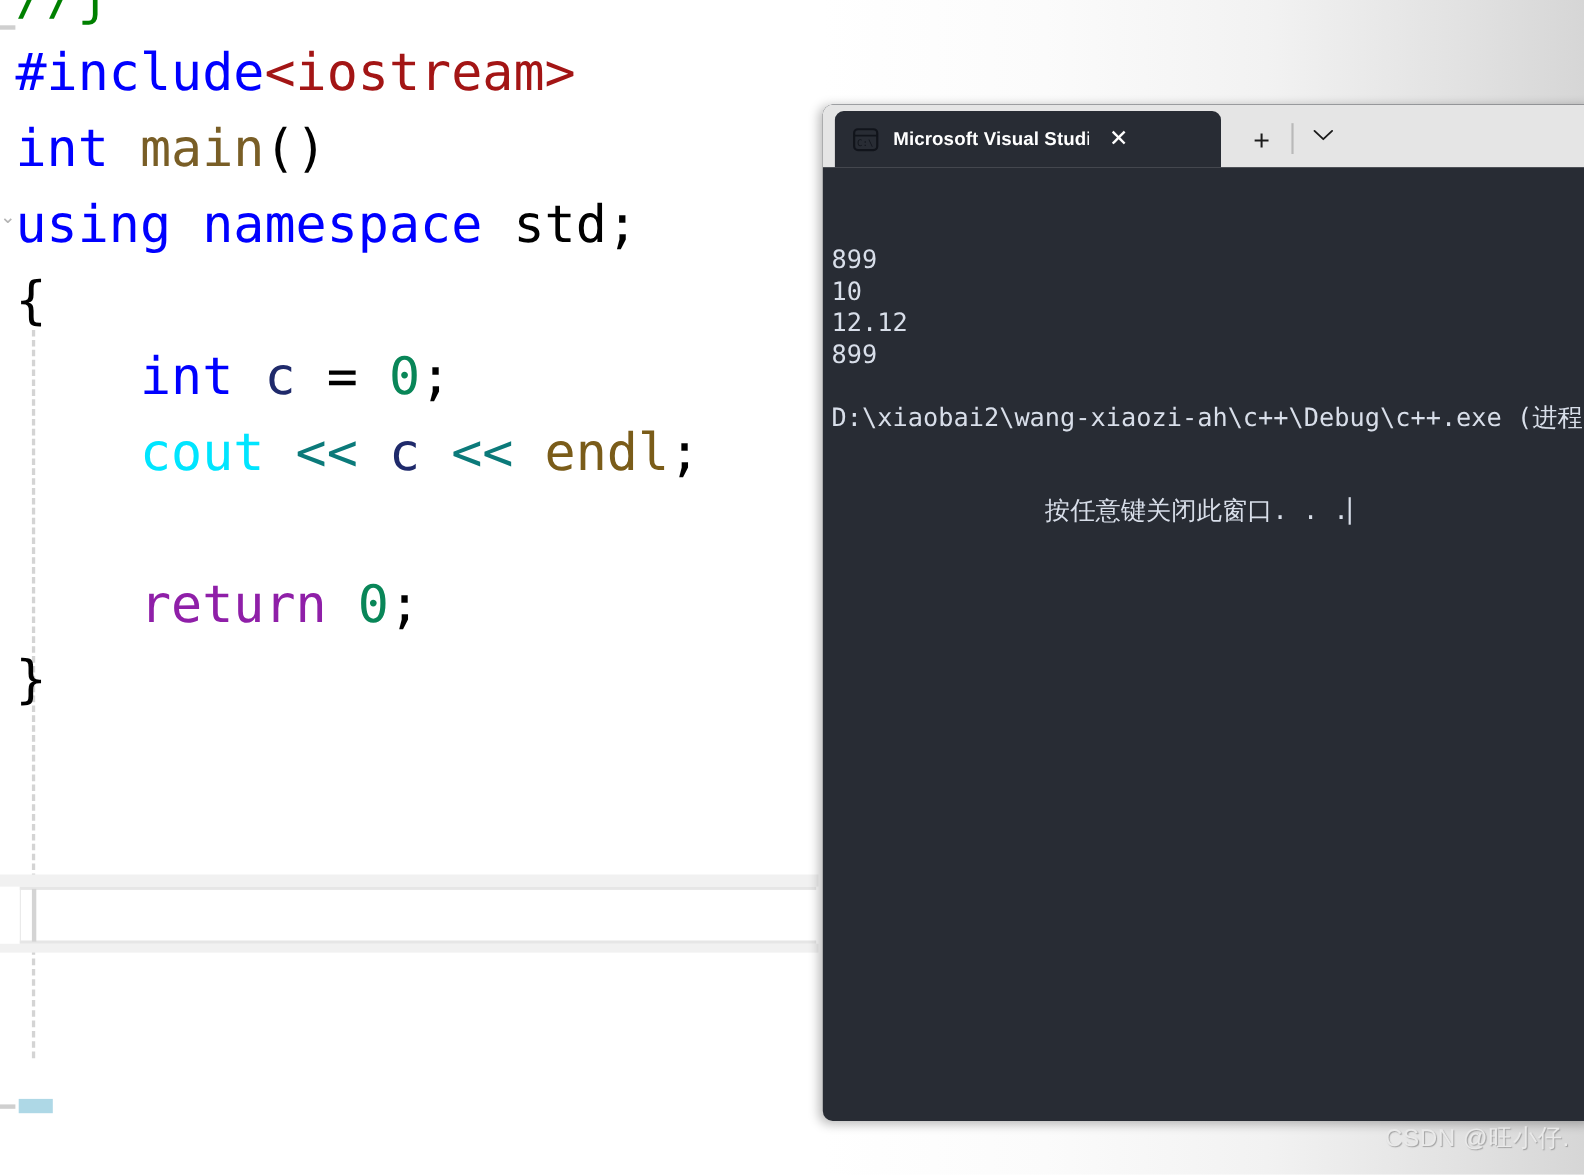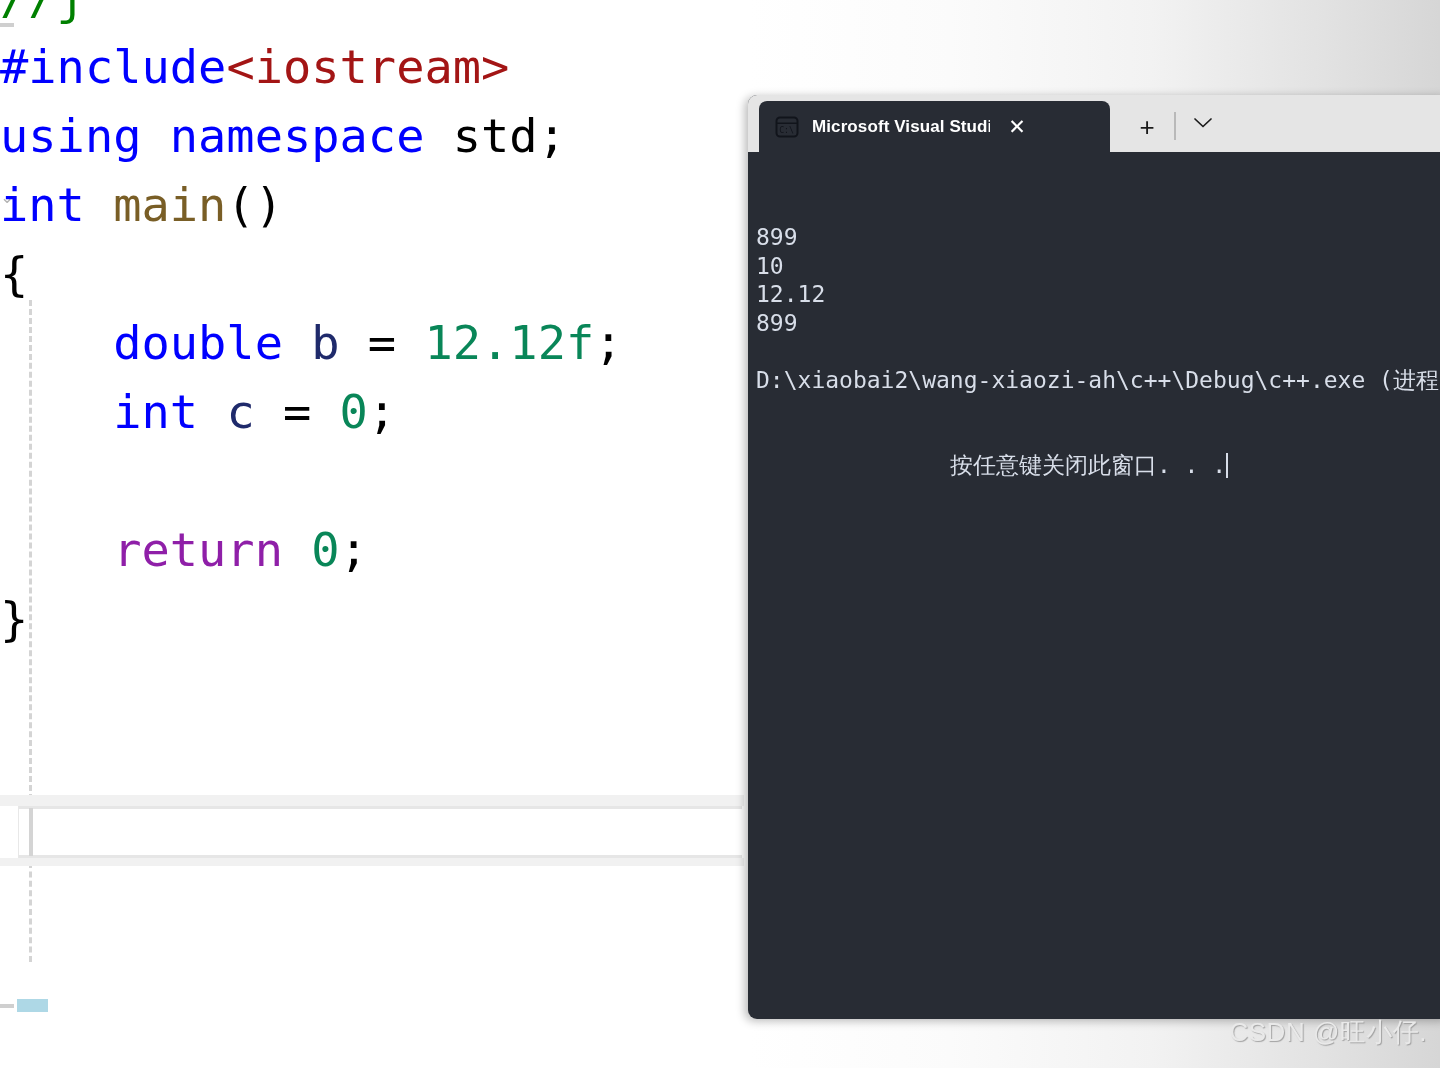--- a/index.html
+++ b/index.html
@@ -32,20 +32,21 @@
   }
 
   .code-line {
     position: relative;
     height: 69px;
     line-height: 69px;
     white-space: pre;
     font-family: "DejaVu Sans Mono", "Liberation Mono", monospace;
     font-size: 47px;
     letter-spacing: 0px;
+    padding-left: 14px;
   }
 
   
   .guide {
     position: absolute;
     left: 29px;
     width: 0px;
     border-left: 3px dashed #d4d4d4;
   }
   #guide-main  { top: 300px; height: 500px; }
@@ -226,21 +227,21 @@
     width: 2px; height: 25px;
     background: #d8dee9;
     vertical-align: -5px;
   }
 
   
   #watermark {
     position: absolute;
     right: 13px;
     bottom: 18px;
-    font-size: 26px;
+    font-size: 22px;
     color: #e9e9e9;
     text-shadow: 1px 1px 1px rgba(150,150,150,.85);
     letter-spacing: .5px;
     font-family: "Liberation Sans", sans-serif;
   }
 </style>
 </head>
 <body>
 
 <div id="screen">
@@ -258,25 +259,25 @@
     <div id="current-line-band-top"></div>
     <div id="current-line-box"></div>
     <div id="current-line-band-bot"></div>
     <div id="current-line-guide"></div>
 
     <div id="selection-chip"></div>
 
     <div id="code-lines" style="margin-top: -37px;">
         <div class="code-line"><span class="t-comment">//j</span></div>
         <div class="code-line"><span class="t-pp">#include</span><span class="t-header">&lt;iostream&gt;</span></div>
+        <div class="code-line"><span class="t-kw">int </span><span class="t-fn">main</span><span class="t-plain">()</span></div>
         <div class="code-line"><span class="t-kw">using namespace </span><span class="t-plain">std;</span></div>
-        <div class="code-line"><span class="t-kw">int </span><span class="t-fn">main</span><span class="t-plain">()</span></div>
         <div class="code-line"><span class="t-brace">{</span></div>
-        <div class="code-line"><span class="t-plain">    </span><span class="t-kw">double</span><span class="t-plain"> </span><span class="t-var">b</span><span class="t-plain"> = </span><span class="t-num">12.12f</span><span class="t-plain">;</span></div>
         <div class="code-line"><span class="t-plain">    </span><span class="t-kw">int</span><span class="t-plain"> </span><span class="t-var">c</span><span class="t-plain"> = </span><span class="t-num">0</span><span class="t-plain">;</span></div>
+        <div class="code-line"><span class="t-plain">    </span><span class="t-stream">cout</span><span class="t-plain"> </span><span class="t-op">&lt;&lt;</span><span class="t-plain"> </span><span class="t-var">c</span><span class="t-plain"> </span><span class="t-op">&lt;&lt;</span><span class="t-plain"> </span><span class="t-manip">endl</span><span class="t-plain">;</span></div>
         <div class="code-line"><span class="t-plain"></span></div>
         <div class="code-line"><span class="t-plain">    </span><span class="t-ret">return</span><span class="t-plain"> </span><span class="t-num">0</span><span class="t-plain">;</span></div>
         <div class="code-line"><span class="t-brace">}</span></div>
       </div>
   </div>
 
   <div id="console-window">
 
     <div id="tab-strip">
 

